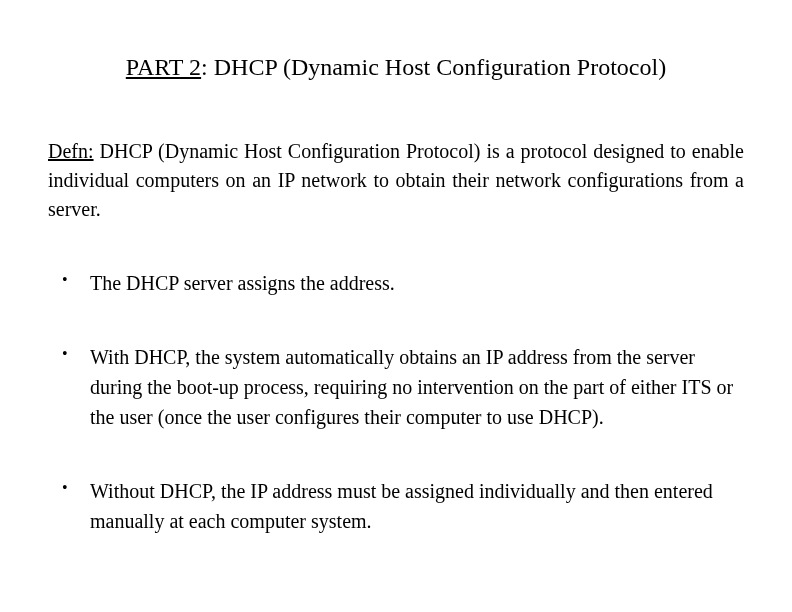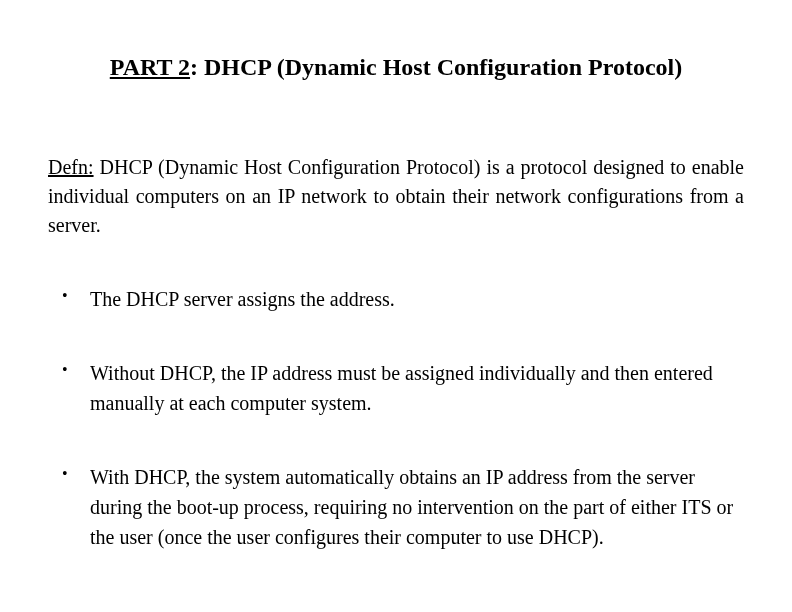--- a/index.html
+++ b/index.html
@@ -7,22 +7,22 @@
     width: 792px;
     height: 612px;
     background: #fff;
     font-family: "Times New Roman", Times, serif;
     color: #000;
     padding: 54px 48px 40px 48px;
   }
   .title {
     text-align: center;
     font-size: 24px;
-    font-weight: bold;
-    margin-bottom: 72px;
+    font-weight: normal;
+    margin-bottom: 56px;
   }
   .title-underline {
     text-decoration: underline;
   }
   .defn {
     font-size: 20px;
     text-align: justify;
     line-height: 1.45;
     margin-bottom: 28px;
   }
@@ -56,15 +56,15 @@
 <div class="title">
   <span class="title-underline">PART 2</span><span>: DHCP (Dynamic Host Configuration Protocol)</span>
 </div>
 
 <p class="defn">
   <span class="defn-label">Defn:</span><span> DHCP (Dynamic Host Configuration Protocol) is a protocol designed to enable individual computers on an IP network to obtain their network configurations from a server.</span>
 </p>
 
 <ul class="bullets">
   <li>The DHCP server assigns the address.</li>
+  <li>With DHCP, the system automatically obtains an IP address from the server during the boot-up process, requiring no intervention on the part of either ITS or the user (once the user configures their computer to use DHCP).</li>
   <li>Without DHCP, the IP address must be assigned individually and then entered manually at each computer system.</li>
-  <li>With DHCP, the system automatically obtains an IP address from the server during the boot-up process, requiring no intervention on the part of either ITS or the user (once the user configures their computer to use DHCP).</li>
 </ul>
 
 </body></html>

